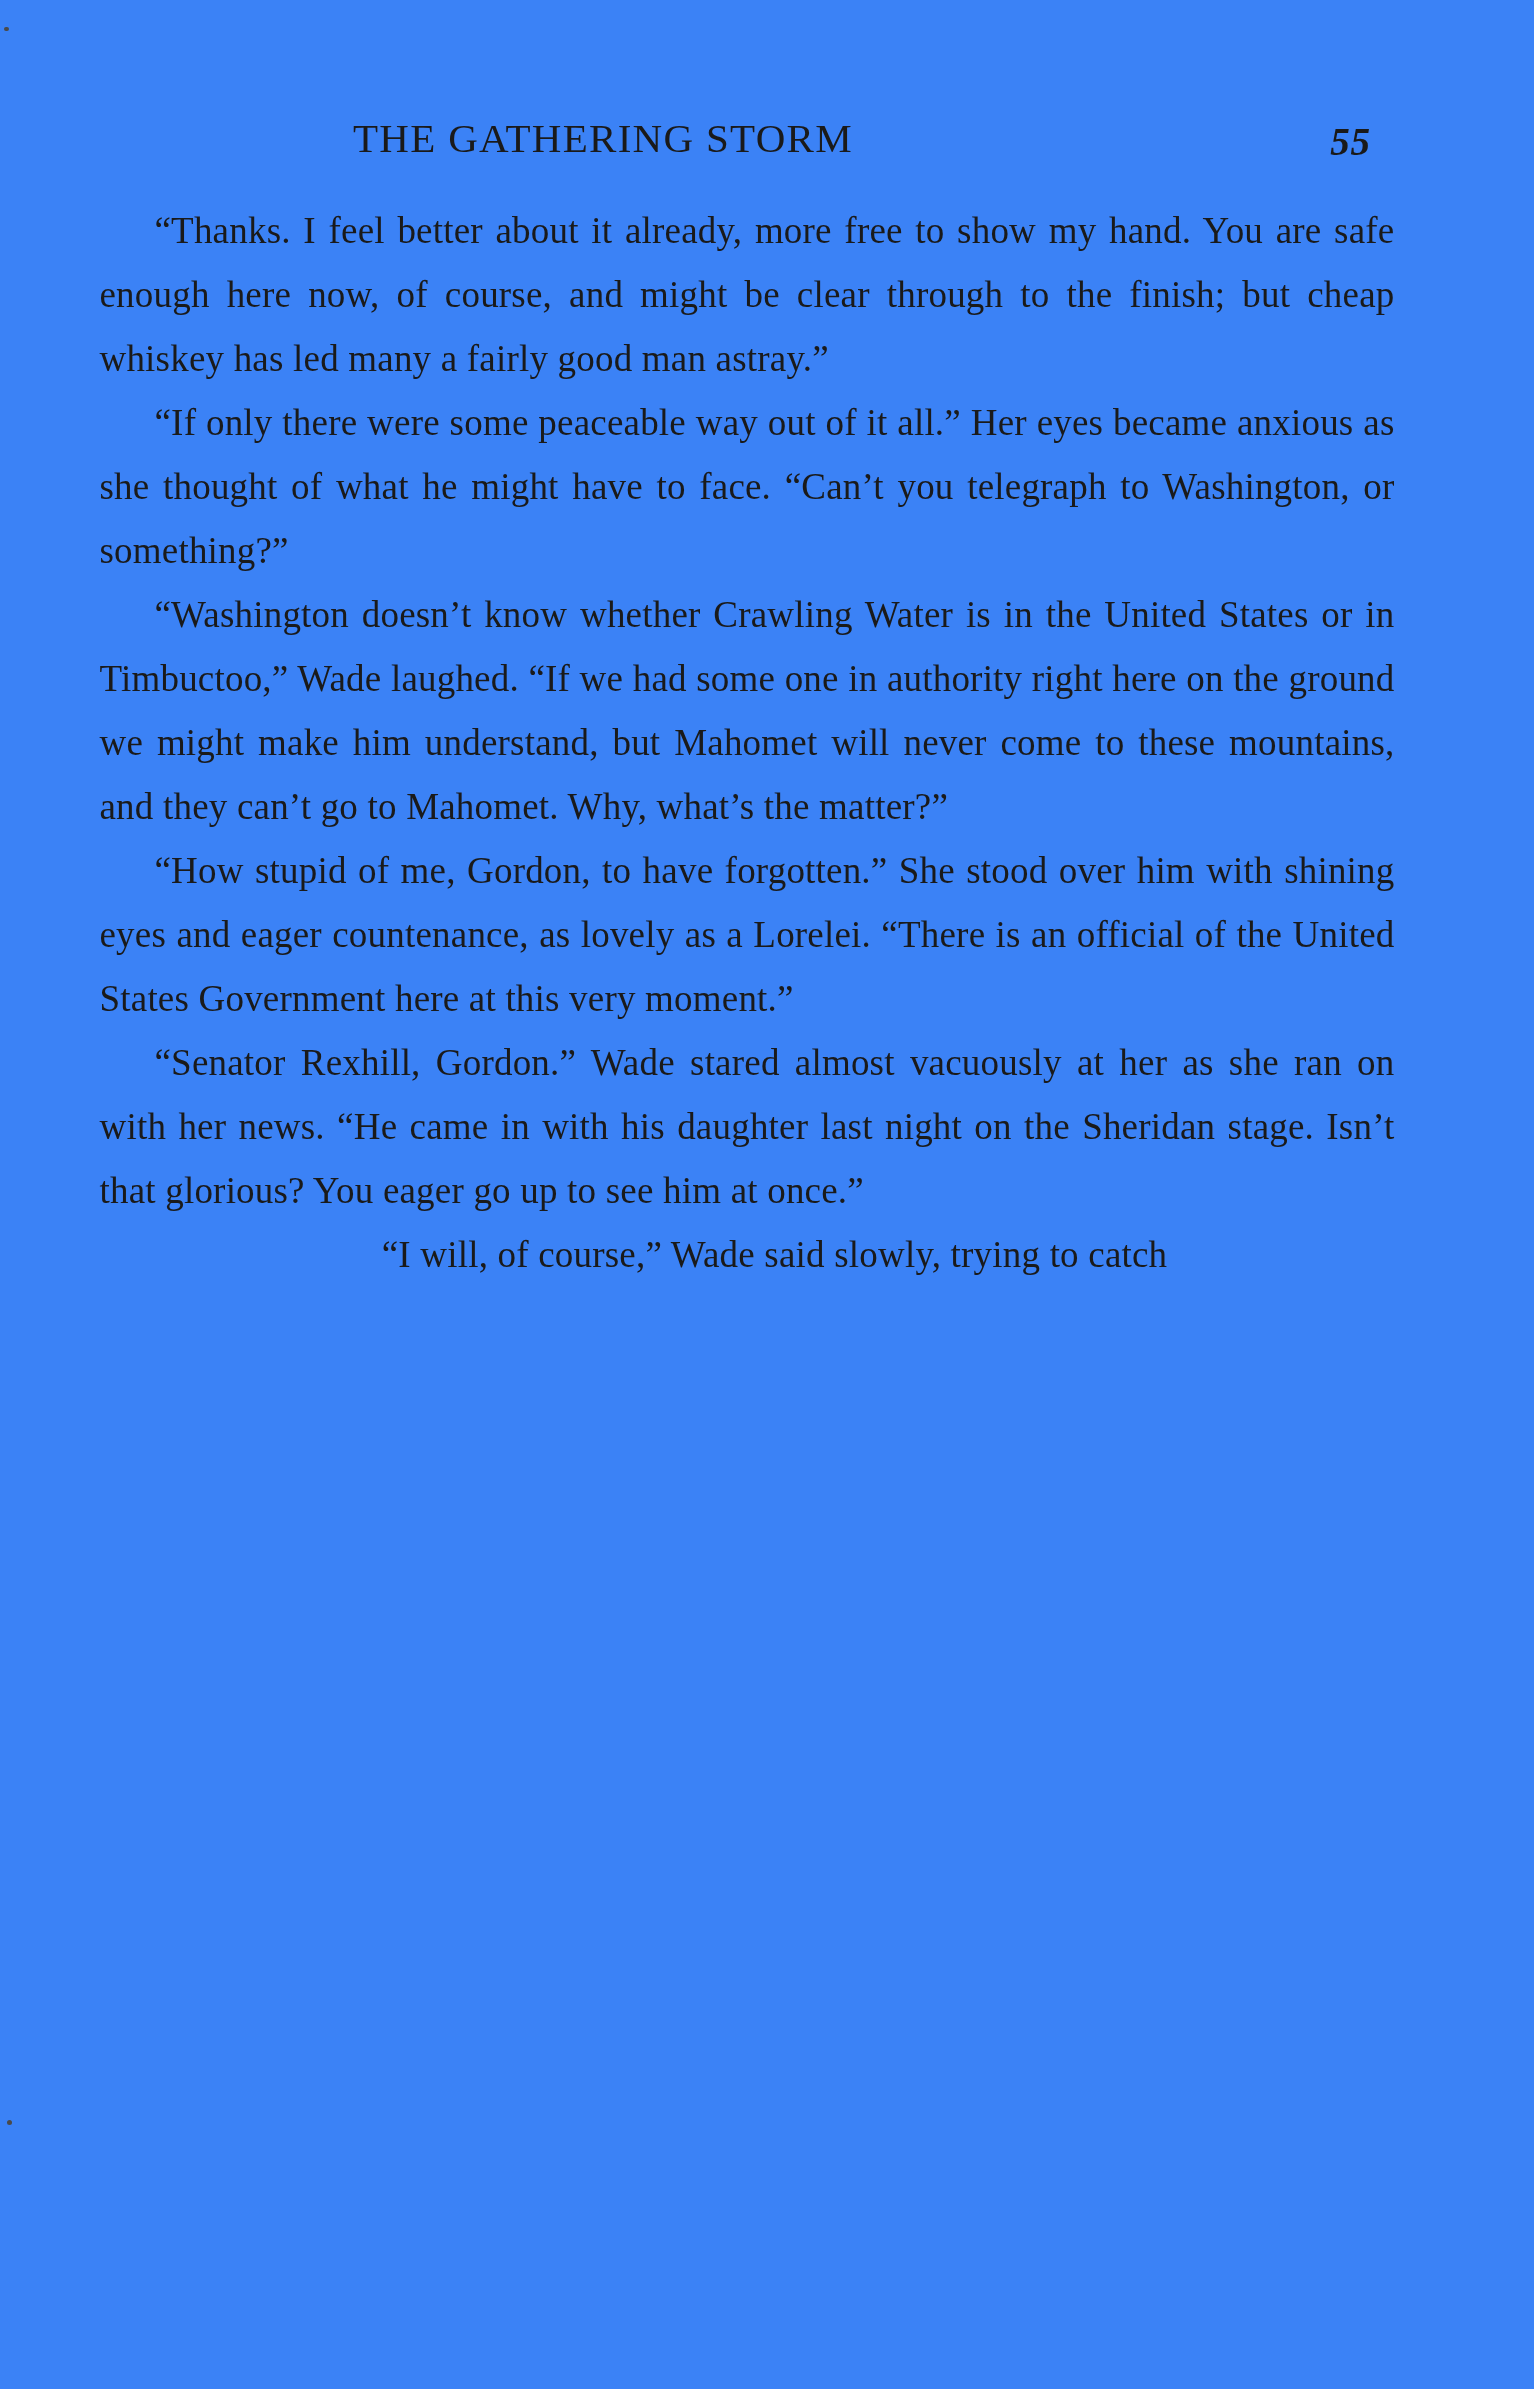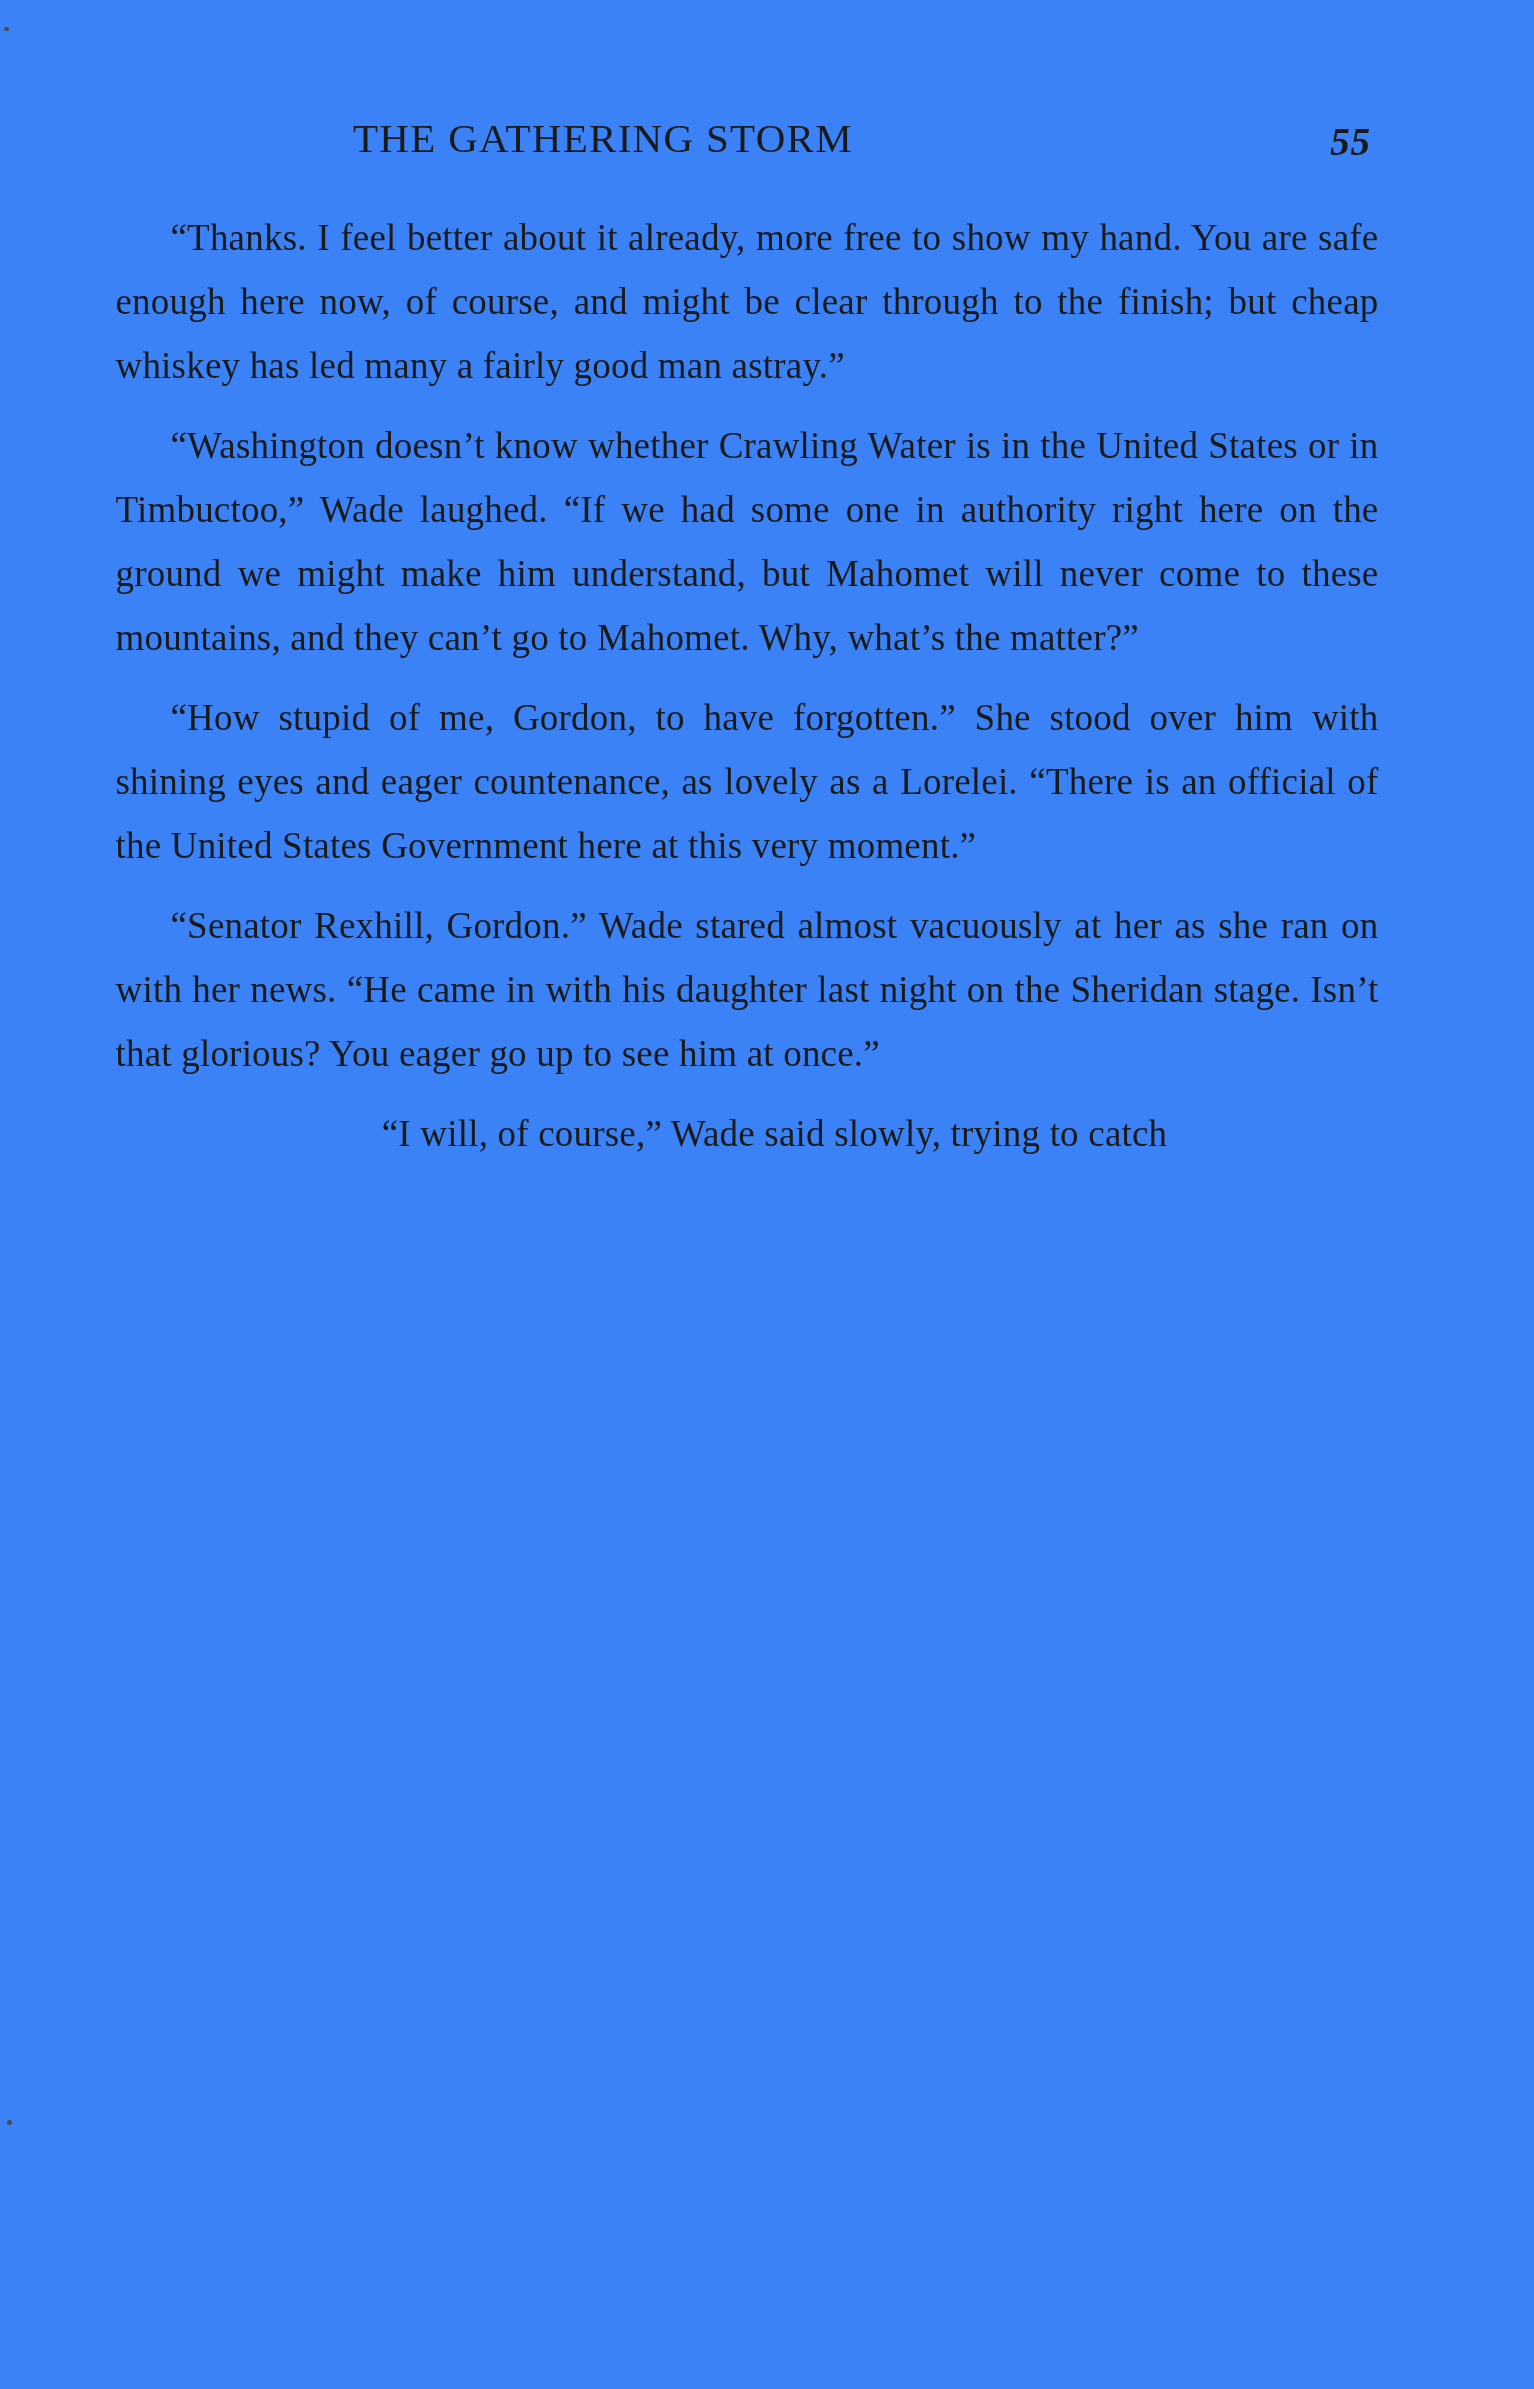--- a/index.html
+++ b/index.html
@@ -72,21 +72,21 @@
   .body-text {
     width: 1295px;
     margin-left: 3.5px;
     font-size: 37px;
     line-height: 64px;
     text-align: justify;
     text-justify: inter-word;
     letter-spacing: 0.2px;
   }
   .body-text p {
-    margin: 16px;
+    margin: 0;
     text-indent: 55px;
   }
   .body-text p:last-child {
     text-align: center;
   }
   
 </style>
 </head>
 <body>
 
@@ -97,20 +97,21 @@
 
   <div class="page-inner">
 
     <div class="running-head">
       <div class="head-title">THE GATHERING STORM</div>
       <div class="folio">55</div>
     </div>
 
     <div class="body-text">
       <p>“Thanks. I feel better about it already, more free to show my hand. You are safe enough here now, of course, and might be clear through to the finish; but cheap whiskey has led many a fairly good man astray.”</p>
+      <p>“If only there were some peaceable way out of it all.” Her eyes became anxious as she thought of what he might have to face. “Can’t you telegraph to Washington, or something?”</p>
       <p>“Washington doesn’t know whether Crawling Water is in the United States or in Timbuctoo,” Wade laughed. “If we had some one in authority right here on the ground we might make him understand, but Mahomet will never come to these mountains, and they can’t go to Mahomet. Why, what’s the matter?”</p>
       <p>“How stupid of me, Gordon, to have forgotten.” She stood over him with shining eyes and eager countenance, as lovely as a Lorelei. “There is an official of the United States Government here at this very moment.”</p>
       <p>“Senator Rexhill, Gordon.” Wade stared almost vacuously at her as she ran on with her news. “He came in with his daughter last night on the Sheridan stage. Isn’t that glorious? You eager go up to see him at once.”</p>
       <p>“I will, of course,” Wade said slowly, trying to catch</p>
     </div>
 
   </div>
 </div>
 
 

